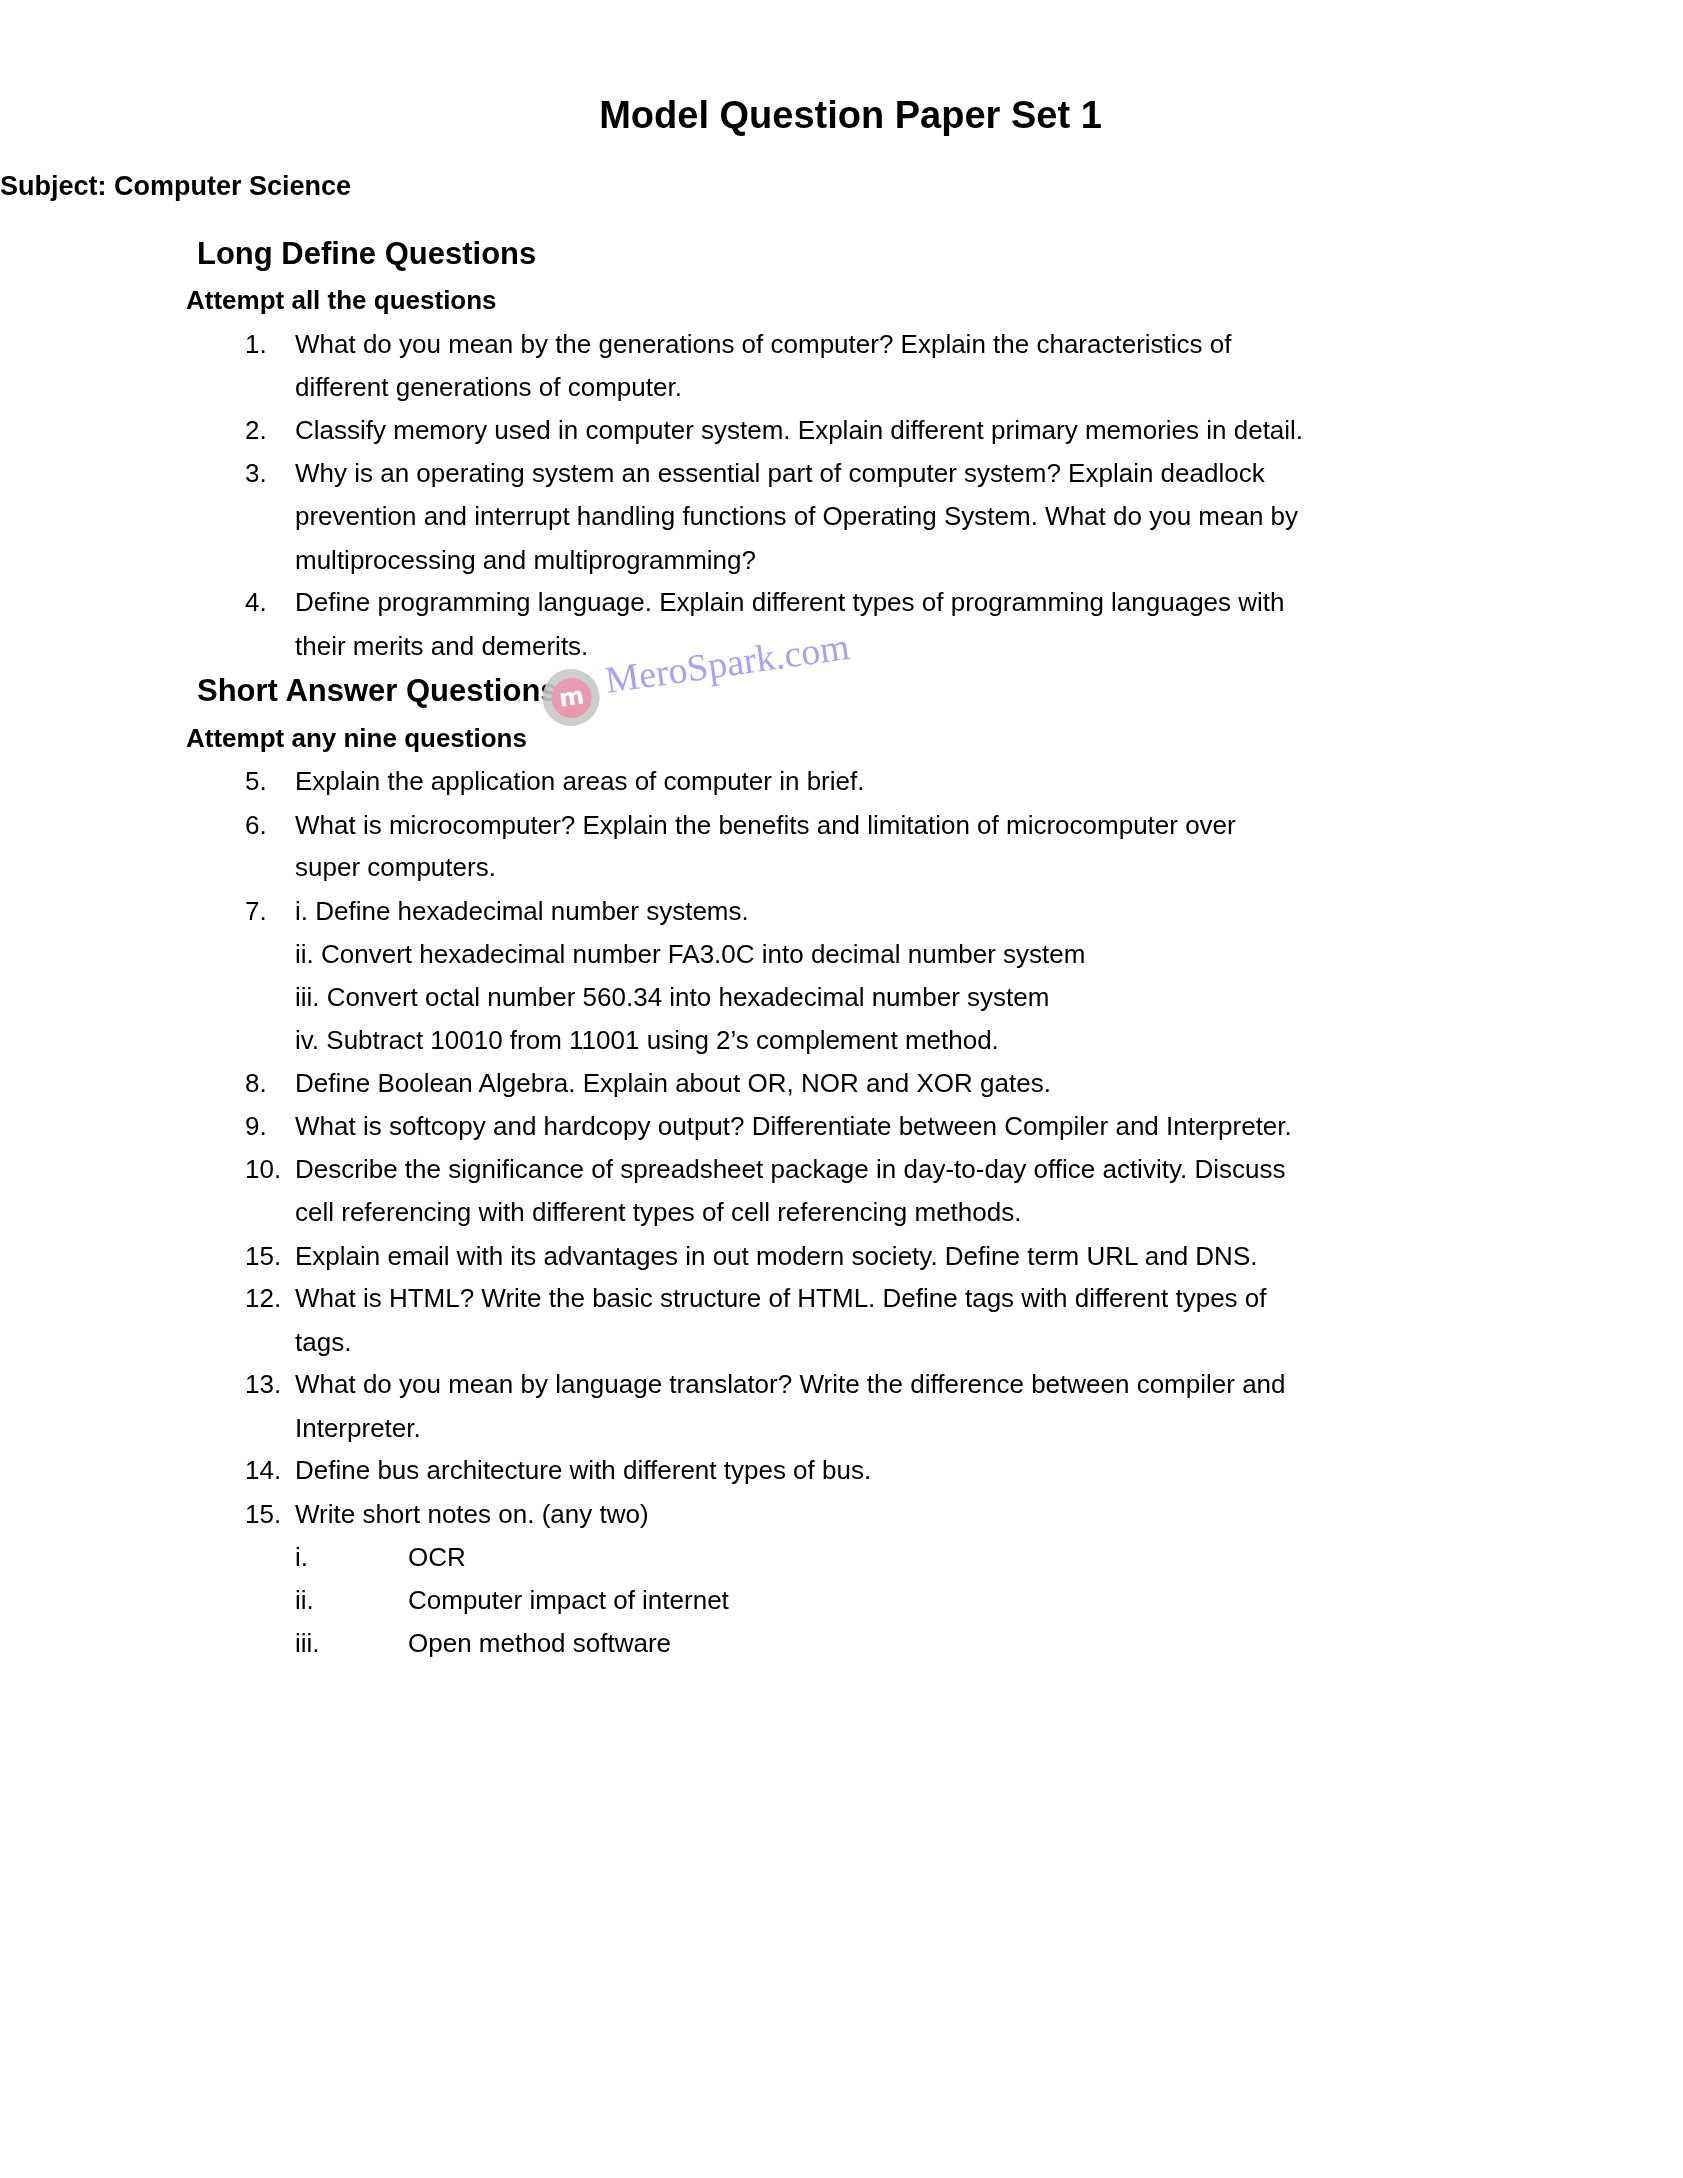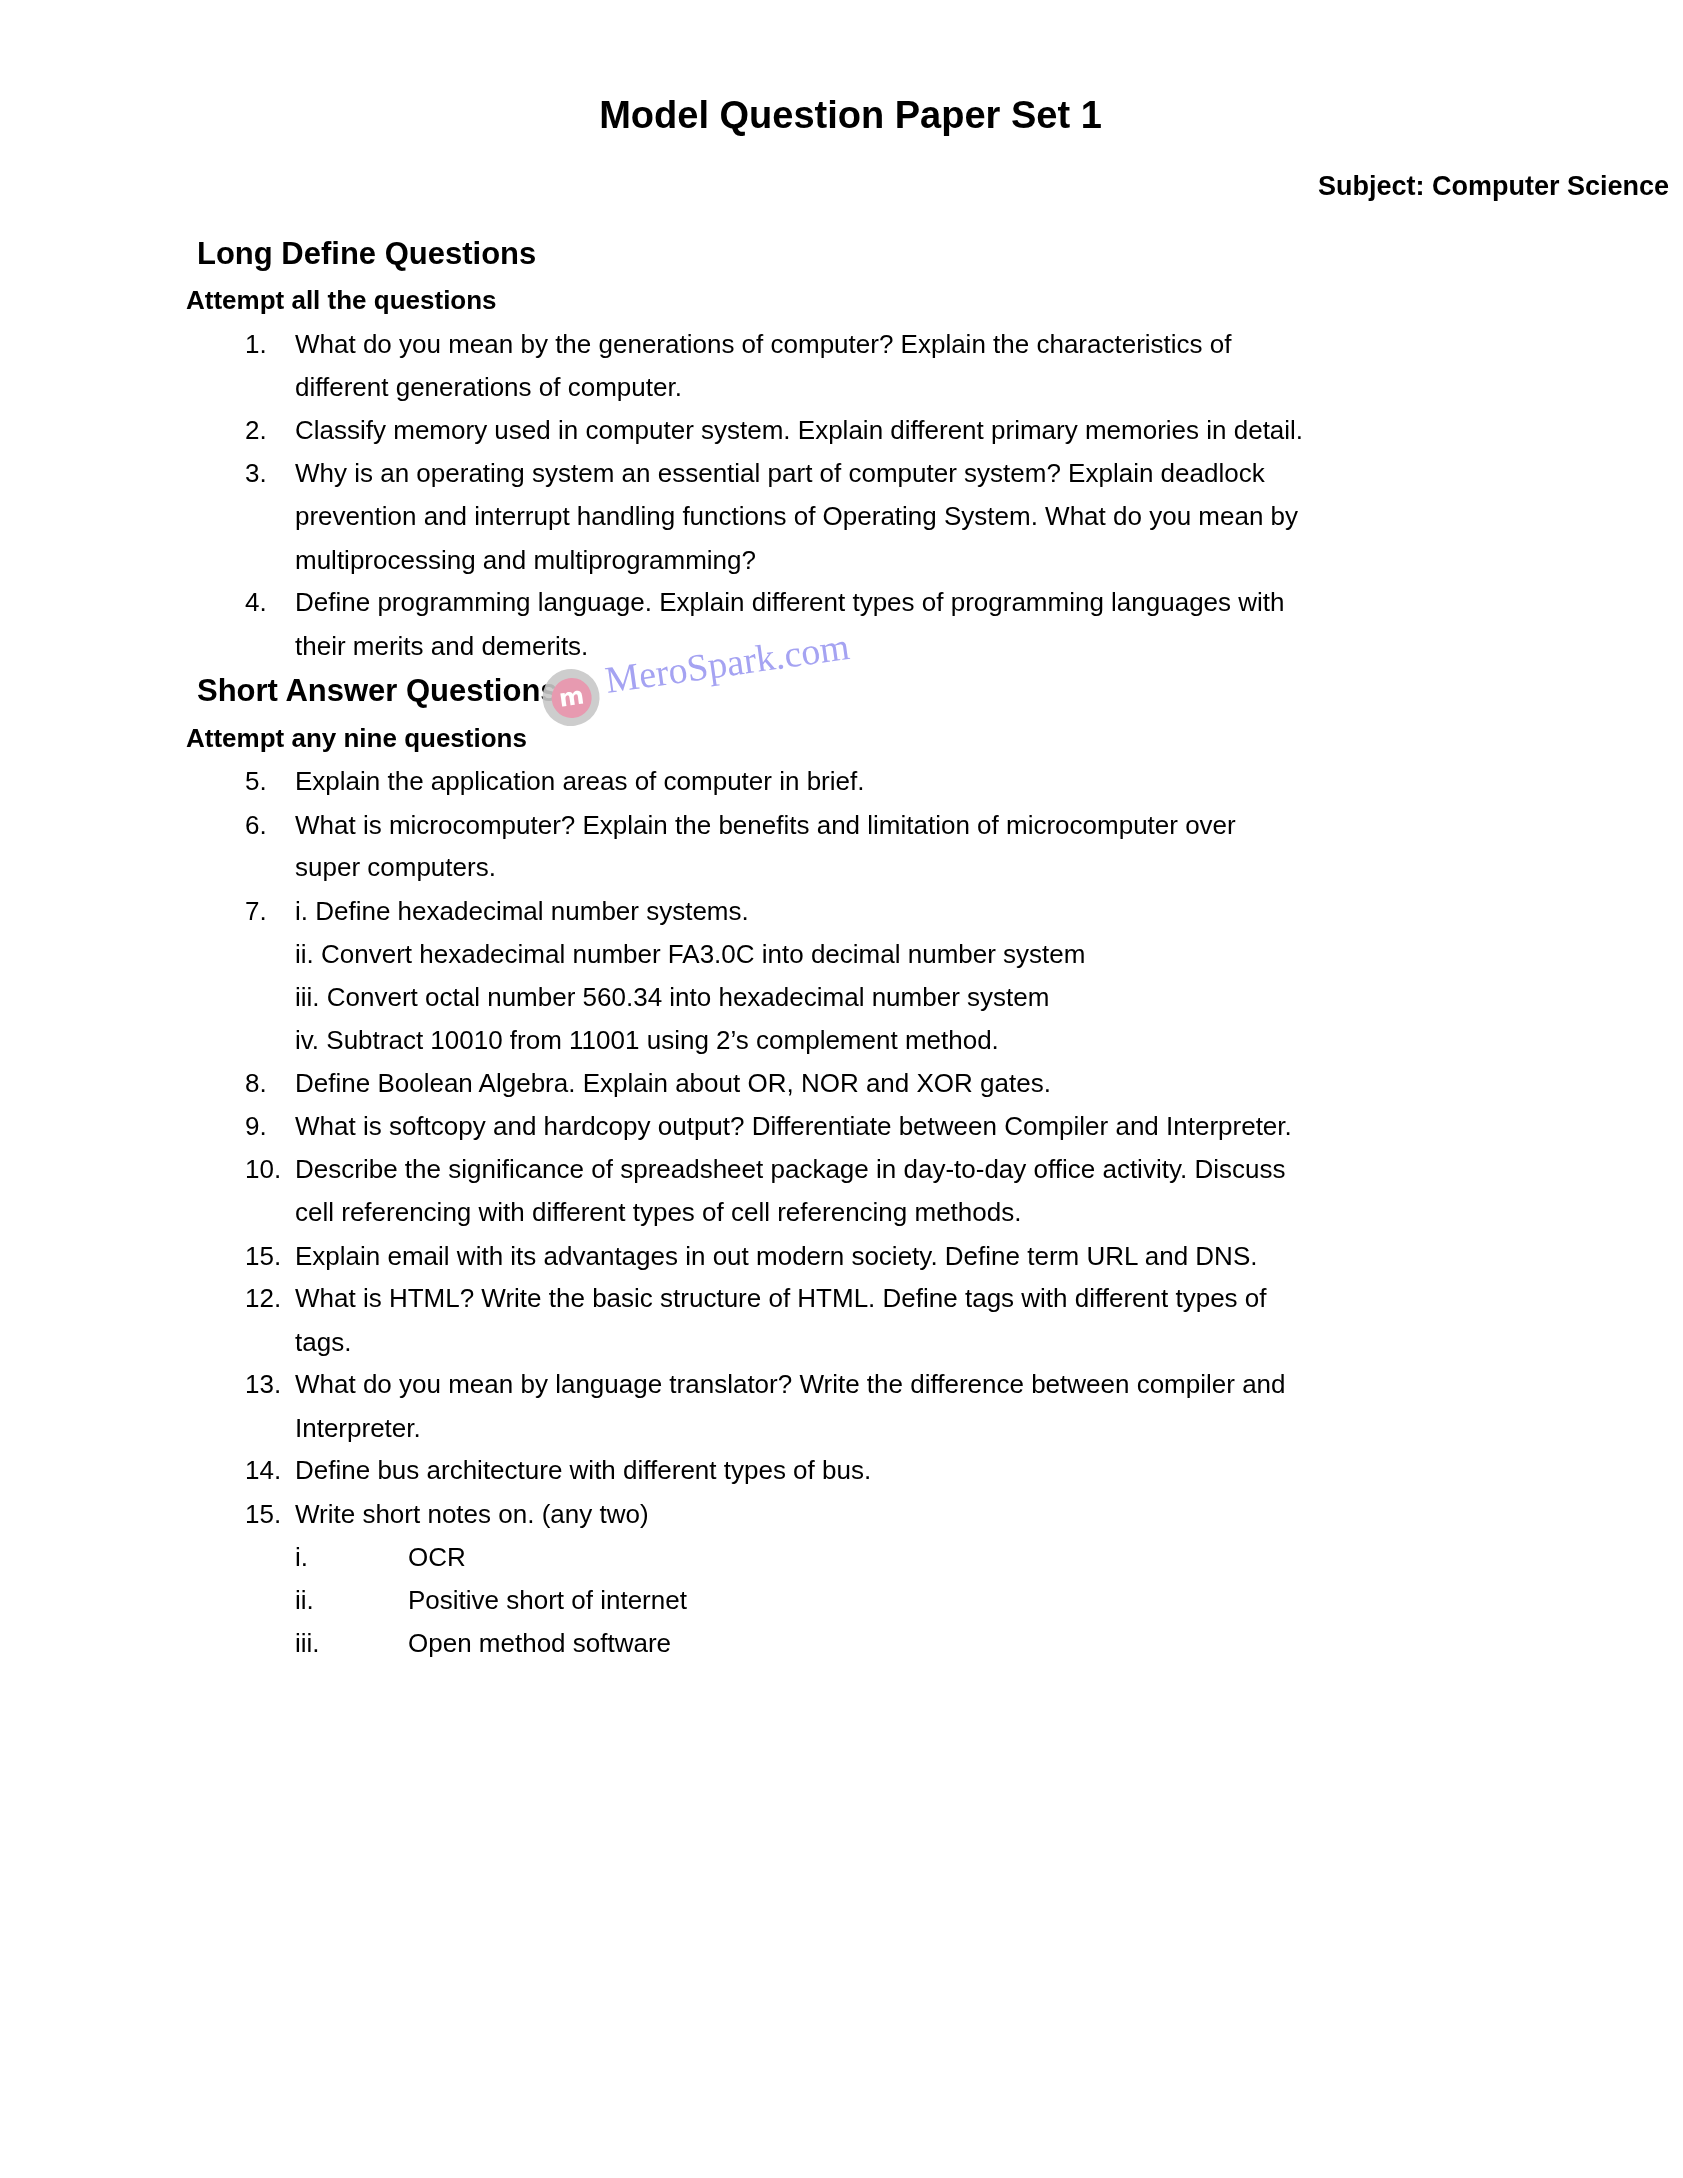--- a/index.html
+++ b/index.html
@@ -1,20 +1,20 @@
 <!DOCTYPE html>
 <html><head>
 <meta charset="utf-8">
 <style>
   html, body { margin:0; padding:0; background:#ffffff; }
   body { width:1683px; height:2178px; position:relative; overflow:hidden;
          font-family:"Liberation Sans", sans-serif; color:#000; }
   .title { position:absolute; left:0; width:1669px; top:91px; text-align:center;
            font-size:38px; font-weight:bold; line-height:48px;padding-left:16px; }
-  .subject { position:absolute; left:0; width:1669px; top:168px; text-align:right;
+  .subject { position:absolute; left:0; width:1669px; top:168px; text-align:left;
            font-size:27px; font-weight:bold; line-height:36px; }
   .h1 { position:absolute; left:197px; font-size:31px; font-weight:bold; line-height:40px; white-space:nowrap; }
   .h2 { position:absolute; left:186px; font-size:26px; font-weight:bold; line-height:36px; white-space:nowrap; }
   .row { position:absolute; height:43px; line-height:43px; font-size:26px; white-space:nowrap; }
   .num { position:absolute; left:0; }
   .txt { position:absolute; left:50px; }
   .subnum { position:absolute; left:50px; }
   .subtxt { position:absolute; left:148px;margin-left:15px; }
   .wm { position:absolute; left:543px; top:653px; width:356px; height:99px; transform:rotate(-8deg); transform-origin:left center; }
   .wm-ring { position:absolute; left:0; top:20px; width:57px; height:57px; border-radius:50%;
@@ -133,21 +133,21 @@
     <div class="row" style="left: 245px; top: 1493px;">
       <span class="num">15.</span>
       <span class="txt">Write short notes on. (any two)</span>
     </div>
     <div class="row" style="left: 245px; top: 1536px;">
       <span class="subnum">i.</span>
       <span class="subtxt">OCR</span>
     </div>
     <div class="row" style="left: 245px; top: 1579px;">
       <span class="subnum">ii.</span>
-      <span class="subtxt">Positive short of internet</span>
+      <span class="subtxt">Computer impact of internet</span>
     </div>
     <div class="row" style="left: 245px; top: 1622px;">
       <span class="subnum">iii.</span>
       <span class="subtxt">Open method software</span>
     </div>
   </div>
 
 <div class="wm">
   <div class="wm-ring"></div>
   <div class="wm-dot">m</div>

